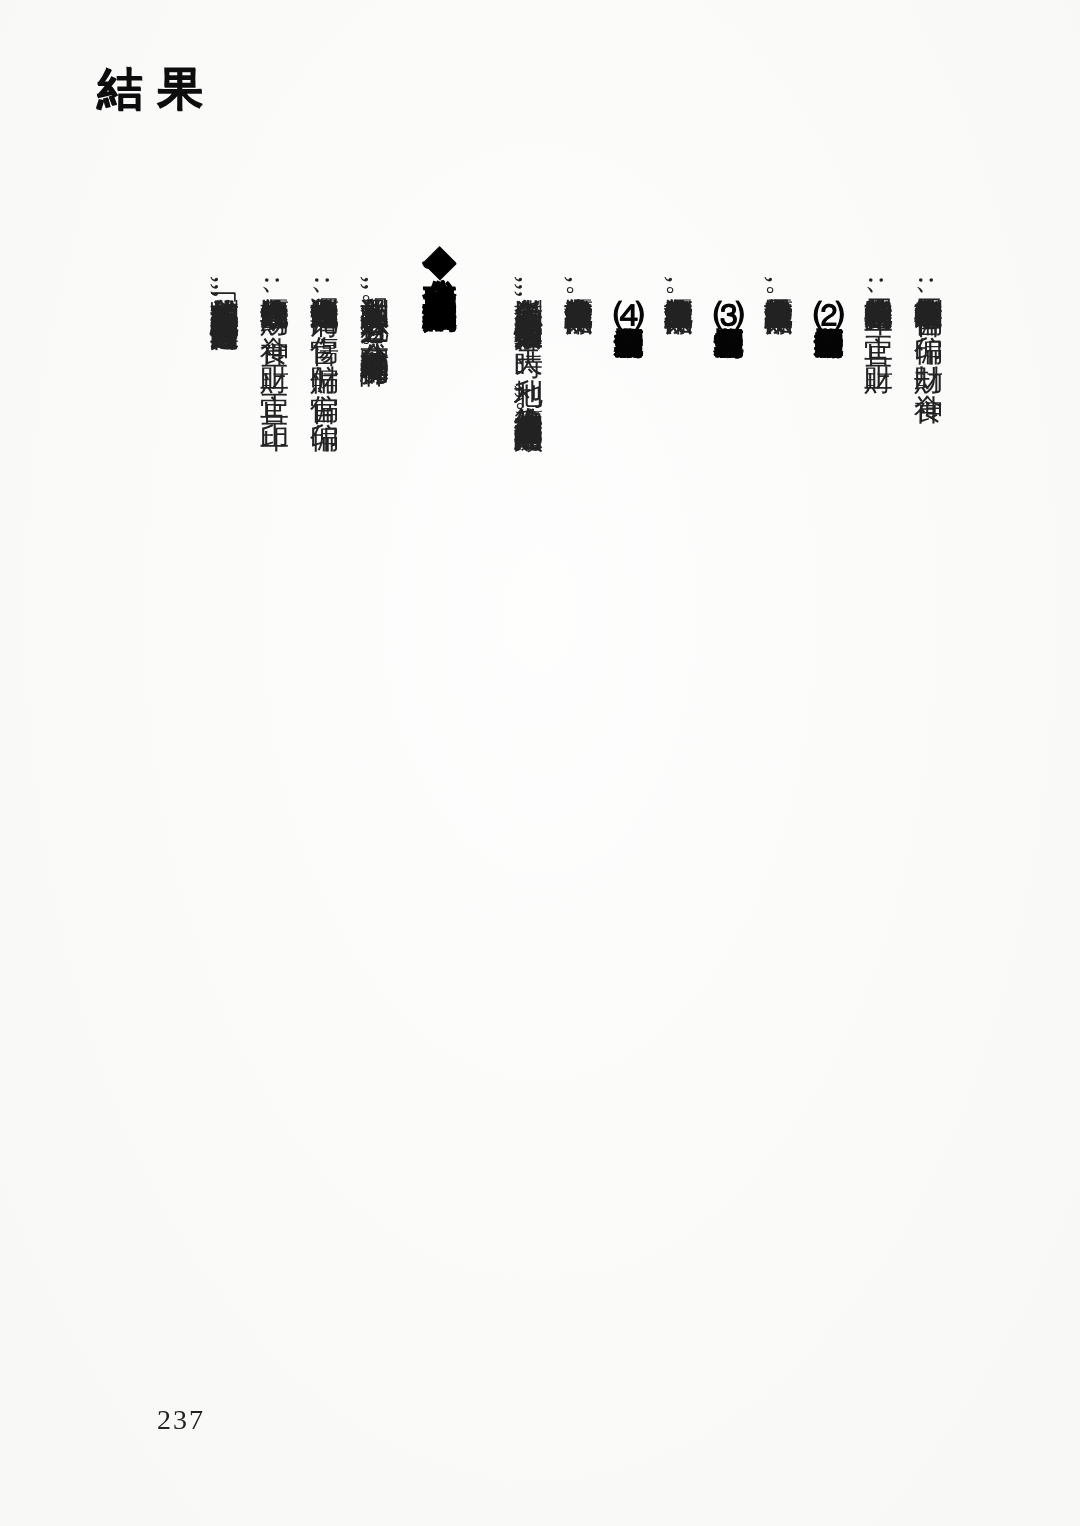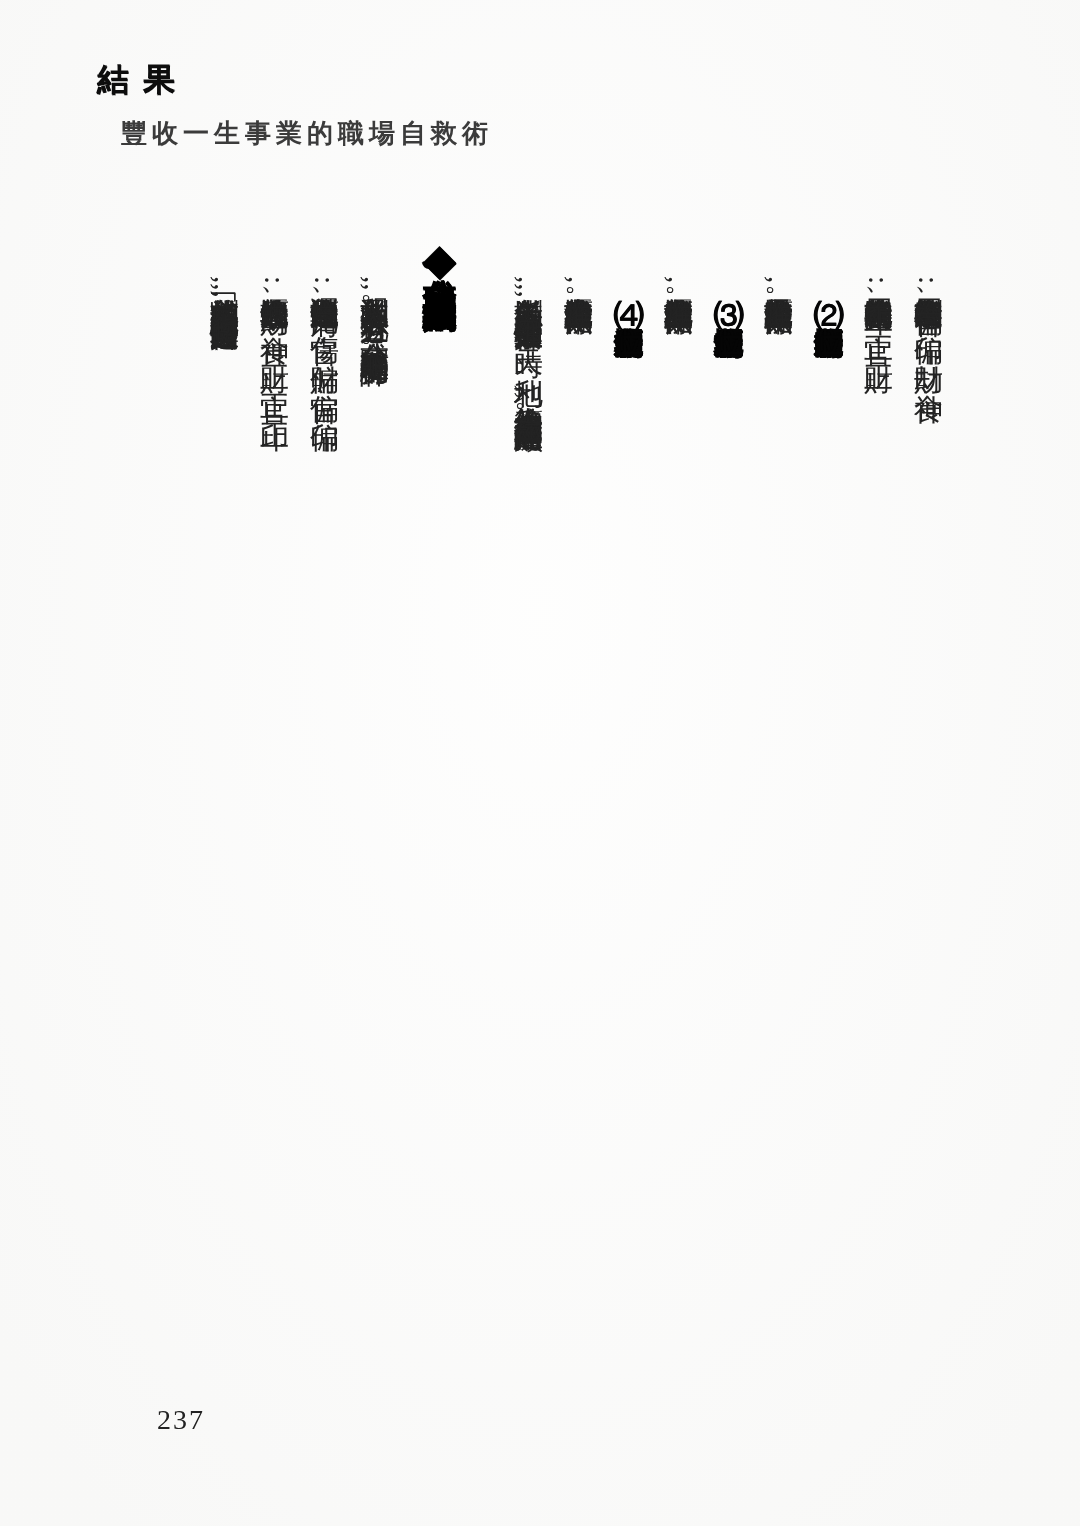--- a/index.html
+++ b/index.html
@@ -21,21 +21,21 @@
     background:
       radial-gradient(ellipse at 50% 40%, rgba(255,255,255,0.6), rgba(0,0,0,0.015) 90%),
       #fcfcfb;
   }
 
   
   .chapter-title {
     position: absolute;
     left: 97px;
     top: 58px;
-    font-size: 32px;
+    font-size: 46px;
     font-weight: 900;
     letter-spacing: 14px;
     color: #0d0d0d;
     text-shadow: 0.5px 0.5px 0 #0d0d0d;
     white-space: nowrap;
   }
   .subtitle {
     position: absolute;
     left: 121px;
     top: 116px;
@@ -95,21 +95,20 @@
     font-family: "Liberation Serif", serif;
   }
 </style>
 </head>
 <body>
 
 <div class="page">
 
   <div class="chapter-title">結果</div>
 
-  <div class="subtitle">豐收一生事業的職場自救術</div>
 
   <div class="vtext">
     <p class="para">較適合短期創業者的喜用神為:偏官、偏印、劫財、食神</p>
     <p class="para">較適合將來就業者的喜用神為:正印、正官、正財</p>
     <p class="subhead">⑵創業者的天時優先順位</p>
     <p class="para">請參考前章就業者的天時優先順位,比照標準。</p>
     <p class="subhead">⑶創業者的地利優先順位</p>
     <p class="para">請參考前章就業者的地利優先順位,比照標準。</p>
     <p class="subhead">⑷創業者的人和優先順位</p>
     <p class="para">請參考前章就業者的人和優先順位,比照標準。</p>

